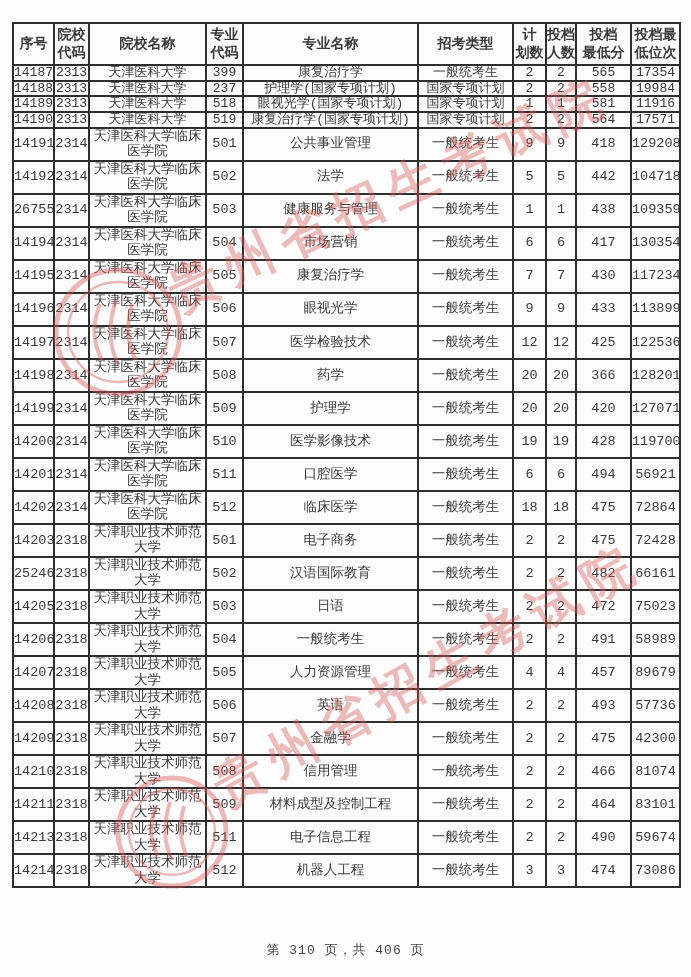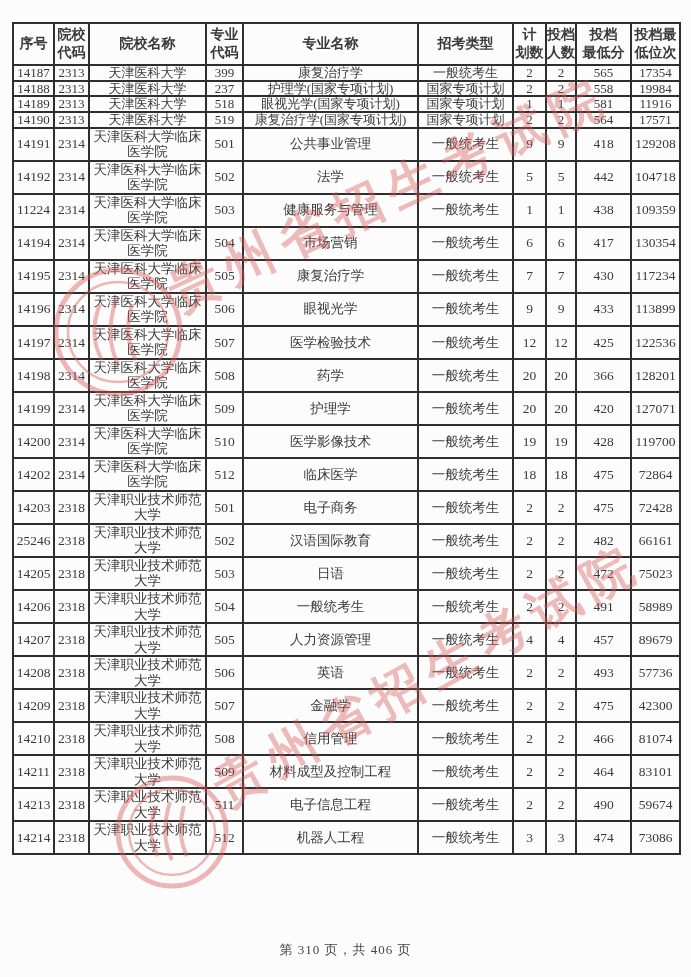--- a/index.html
+++ b/index.html
@@ -3,21 +3,21 @@
 <meta charset="utf-8">
 <style>
   * { margin: 0; padding: 0; box-sizing: border-box; }
   html,body { background: #e8e8e8; }
   #page {
     position: relative;
     width: 691px;
     height: 977px;
     background: #fcfcfc;
     overflow: hidden;
-    font-family: Liberation Serif, serif;
+    font-family: Liberation Mono, monospace;
   }
   
   #score-table {
     position: absolute;
     left: 12px;
     top: 22px;
     width: 667px;
     border-collapse: collapse;
     table-layout: fixed;
     z-index: 1;
@@ -188,21 +188,21 @@
           <td>天津医科大学临床医学院</td>
           <td>502</td>
           <td>法学</td>
           <td>一般统考生</td>
           <td>5</td>
           <td>5</td>
           <td>442</td>
           <td>104718</td>
         </tr>
         <tr class="double">
-          <td>11224</td>
+          <td>26755</td>
           <td>2314</td>
           <td>天津医科大学临床医学院</td>
           <td>503</td>
           <td>健康服务与管理</td>
           <td>一般统考生</td>
           <td>1</td>
           <td>1</td>
           <td>438</td>
           <td>109359</td>
         </tr>
@@ -282,20 +282,32 @@
           <td>14200</td>
           <td>2314</td>
           <td>天津医科大学临床医学院</td>
           <td>510</td>
           <td>医学影像技术</td>
           <td>一般统考生</td>
           <td>19</td>
           <td>19</td>
           <td>428</td>
           <td>119700</td>
+        </tr>
+        <tr class="double">
+          <td>14201</td>
+          <td>2314</td>
+          <td>天津医科大学临床医学院</td>
+          <td>511</td>
+          <td>口腔医学</td>
+          <td>一般统考生</td>
+          <td>6</td>
+          <td>6</td>
+          <td>494</td>
+          <td>56921</td>
         </tr>
         <tr class="double">
           <td>14202</td>
           <td>2314</td>
           <td>天津医科大学临床医学院</td>
           <td>512</td>
           <td>临床医学</td>
           <td>一般统考生</td>
           <td>18</td>
           <td>18</td>

